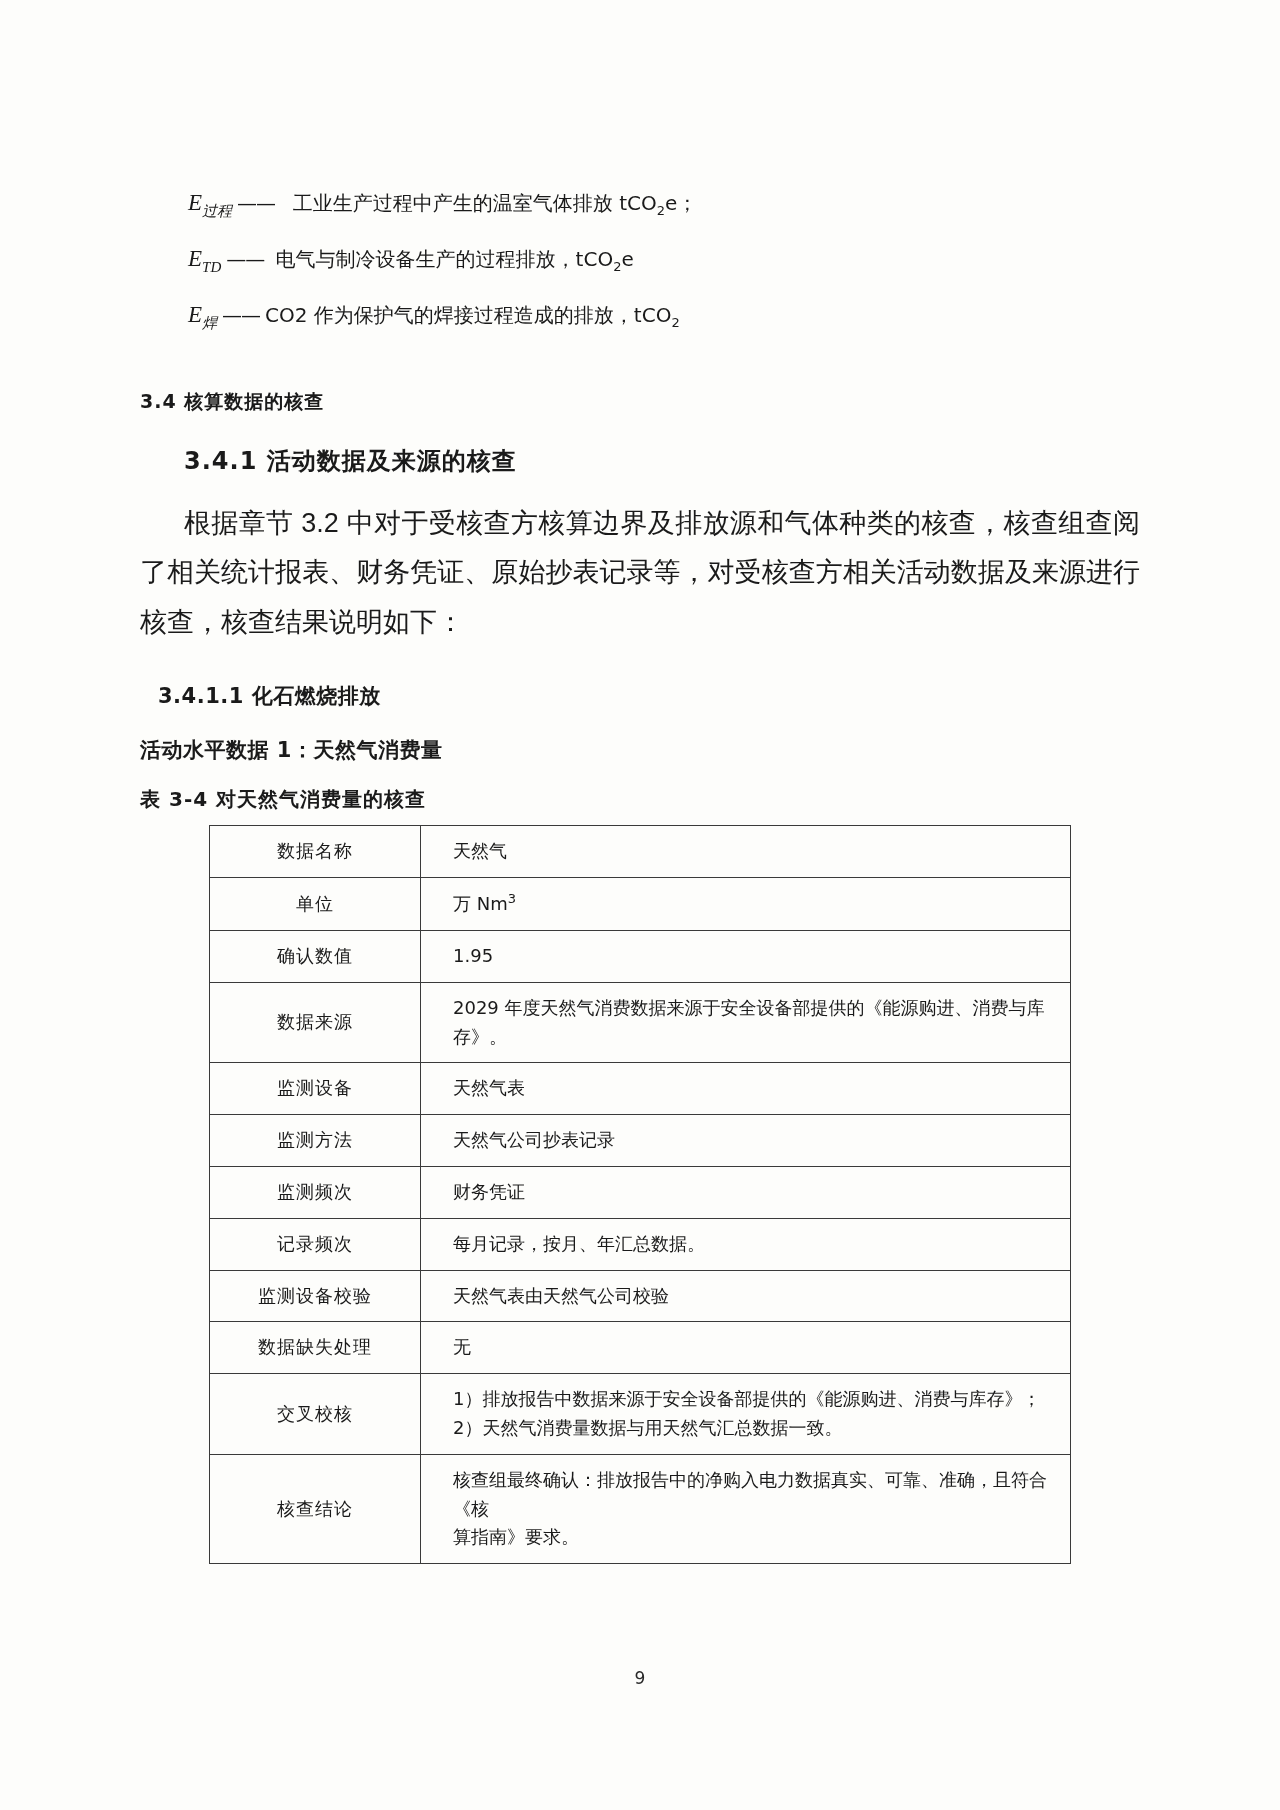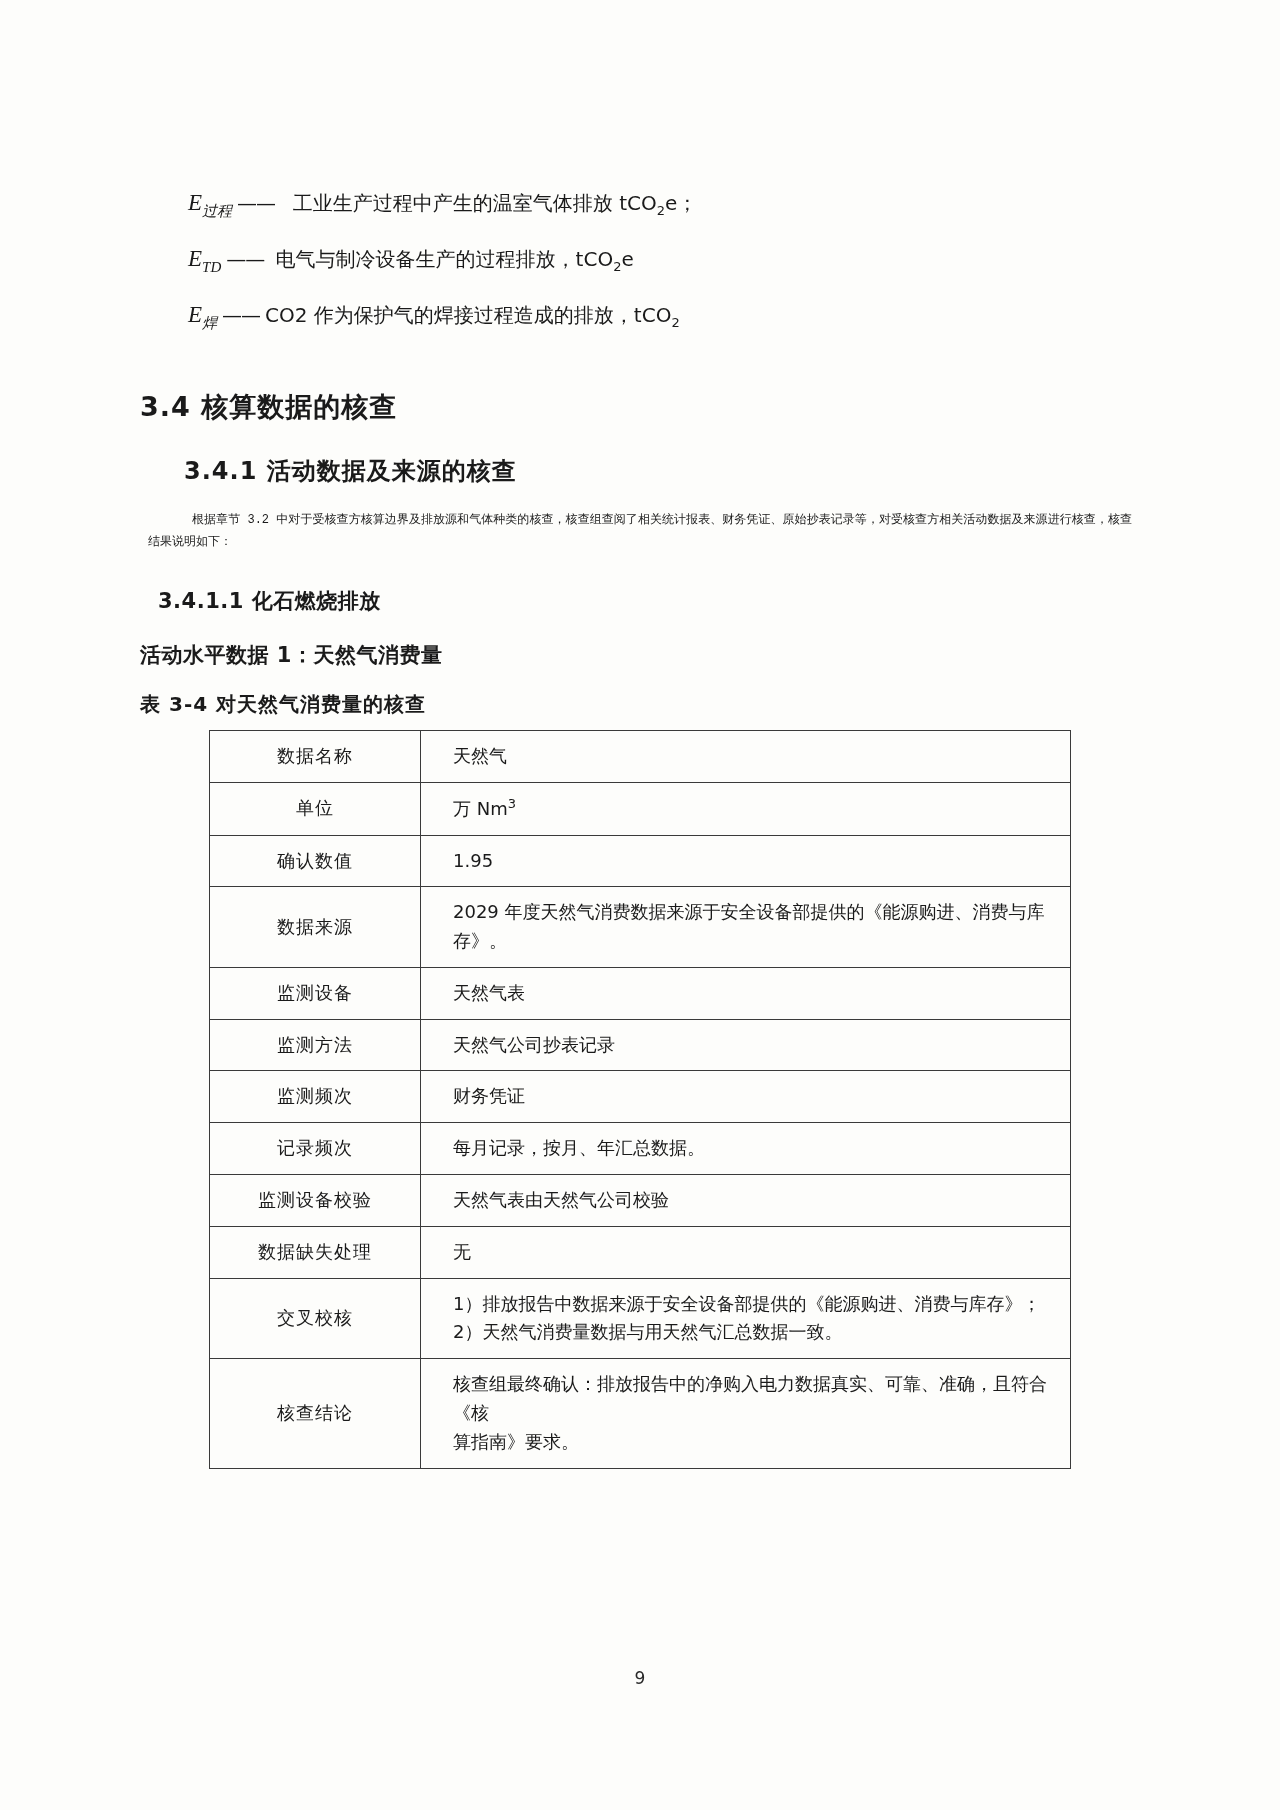--- a/index.html
+++ b/index.html
@@ -56,21 +56,21 @@
   }
   .dash {
     letter-spacing: -1px;
   }
   sub.num { font-size: 13px; vertical-align: sub; }
   sup.num { font-size: 13px; vertical-align: super; }
 
   
   h2.sec {
     font-family: "DejaVu Sans", "Liberation Sans", sans-serif;
-    font-size: 27px;
+    font-size: 19px;
     font-weight: bold;
     margin: 54px 0 26px 0;
     letter-spacing: 1px;
   }
   h3.subsec {
     font-family: "DejaVu Sans", "Liberation Sans", sans-serif;
     font-size: 24px;
     font-weight: bold;
     margin: 30px 0 22px 0;
     padding-left: 44px;
@@ -84,24 +84,24 @@
     letter-spacing: 0.5px;
   }
   h4.datahead {
     font-family: "DejaVu Sans", "Liberation Sans", sans-serif;
     font-size: 21px;
     font-weight: bold;
     margin: 26px 0 16px 0;
     letter-spacing: 0.5px;
   }
   p.body {
-    font-family: Liberation Mono, monospace;
-    font-size: 12px;
+    font-family: Liberation Sans, sans-serif;
+    font-size: 27px;
     line-height: 1.85;
-    margin: 8px;
+    margin: 0;
     text-align: justify;
     text-indent: 44px;
   }
 
   
   .tbl-caption {
     font-family: "DejaVu Sans", "Liberation Sans", sans-serif;
     font-size: 20px;
     font-weight: bold;
     text-align: left;

